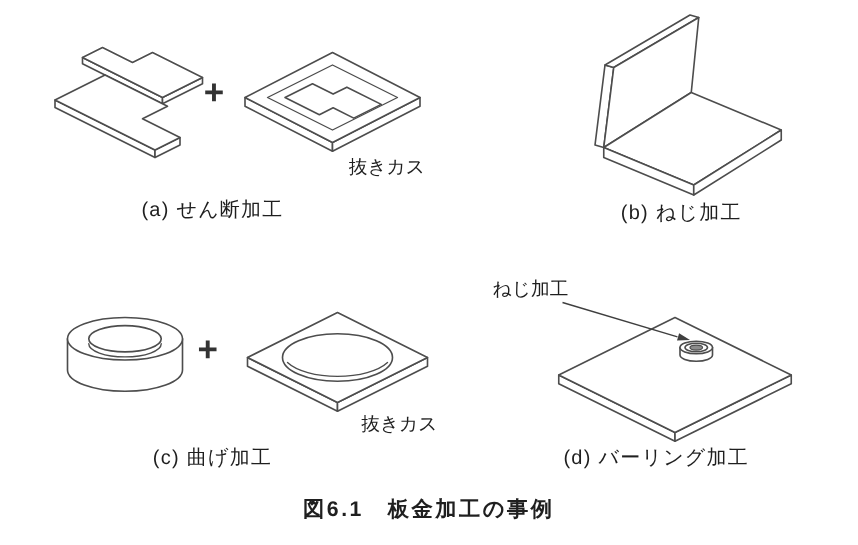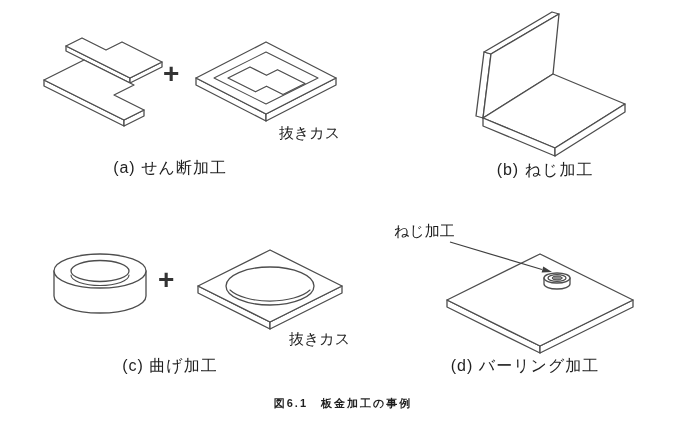--- a/index.html
+++ b/index.html
@@ -10,21 +10,21 @@
   .abs{position:absolute;}
   svg{overflow:visible;}
   .ln{fill:#ffffff;stroke:#4d4d4d;stroke-width:1.3;stroke-linejoin:round;stroke-linecap:round;}
   .noline{fill:none;stroke:#4d4d4d;stroke-width:1.1;stroke-linejoin:round;}
   .hole{fill:#8c8c8c;stroke:#4d4d4d;stroke-width:1;}
   .arrowline{stroke:#3f3f3f;stroke-width:1.2;fill:none;}
   .arrowhead{fill:#3f3f3f;stroke:none;}
   .plus{font-size:28px;font-weight:bold;color:#333;line-height:1;}
   .lbl{font-size:15px;text-align:right;white-space:nowrap;}
   .cap{font-size:16px;text-align:center;white-space:nowrap;letter-spacing:1px;}
-  .figcap{font-size:11px;font-weight:bold;text-align:center;width:686px;letter-spacing:2px;}
+  .figcap{font-size:17px;font-weight:bold;text-align:center;width:686px;letter-spacing:2px;}
 </style>
 </head>
 <body>
 
 <div class="stage">
 
   <div>
 
     <svg class="abs" style="left:36px;top:36px" width="135" height="95" viewBox="0 0 135 95">
       <g class="ln">

